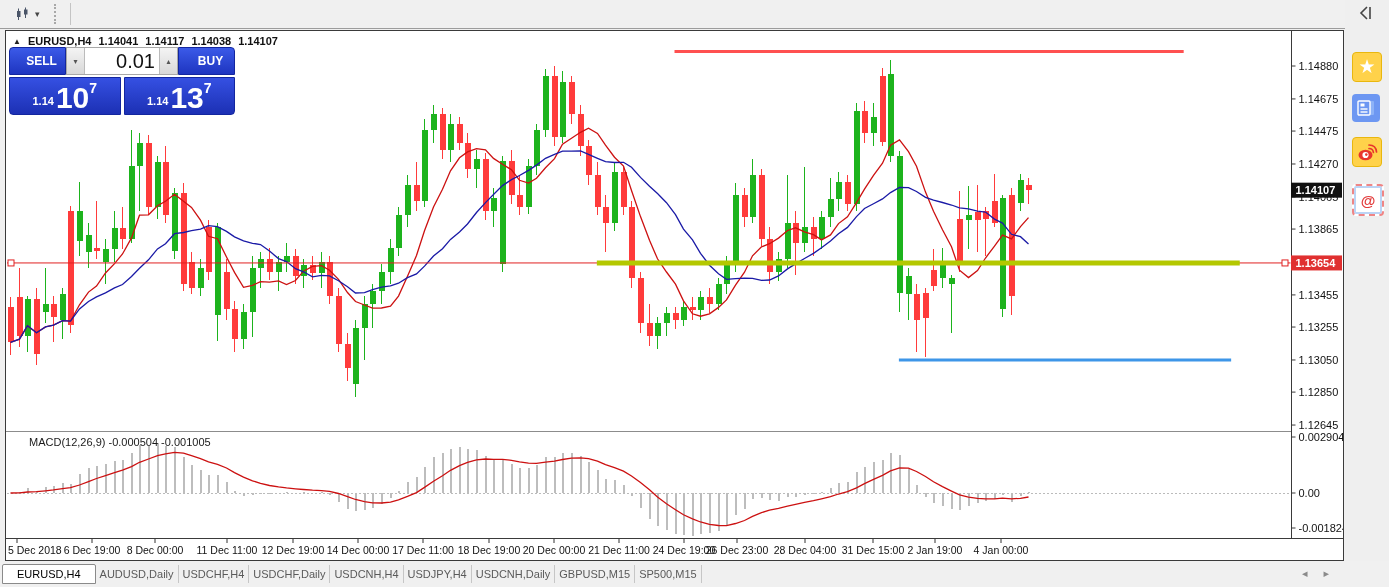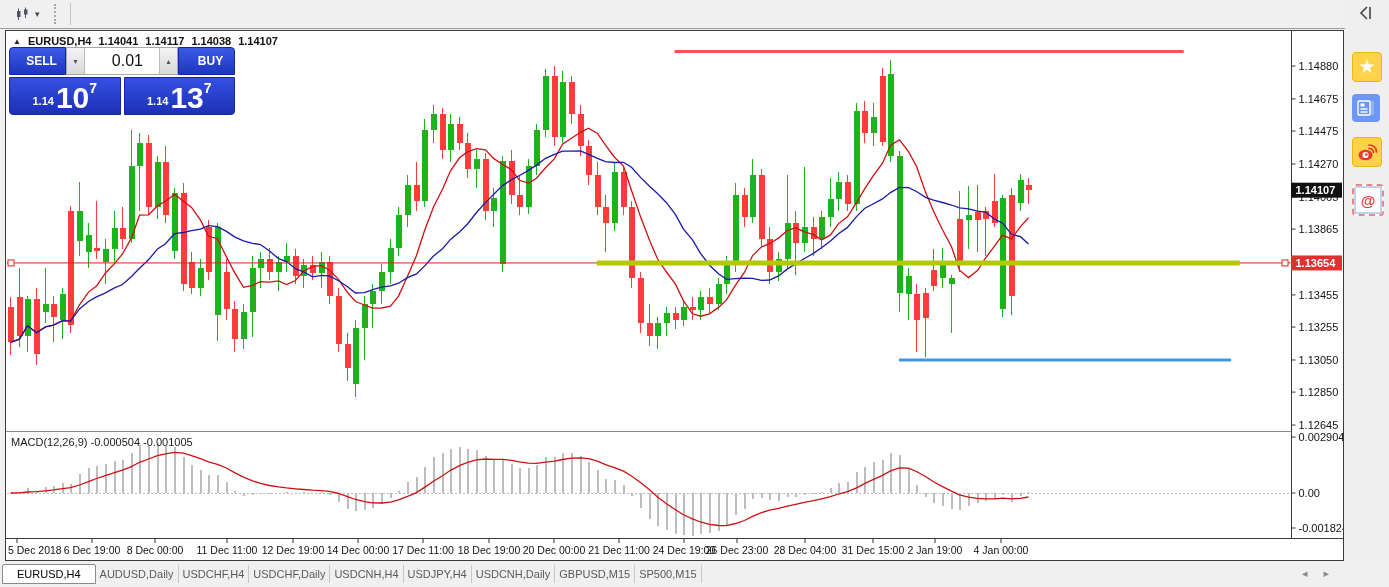--- a/index.html
+++ b/index.html
@@ -18,37 +18,37 @@
   .tf-btn.active{background:#fbfbfb;border:1px solid #ababab;}
   .vsep{height:22px;border-left:1px solid #c4c4c4;margin-left:8px;}
 
   
   .chart-window{position:absolute;left:5px;top:30px;width:1337px;height:529px;
     background:#ffffff;border:1px solid #3a3a3a;}
   #chart-svg{position:absolute;left:0;top:0;}
   .title-row{position:absolute;left:7px;top:4px;font-size:11px;font-weight:700;color:#111;
     display:flex;gap:7px;align-items:center;white-space:nowrap;}
   .title-row .tri{font-size:8px;color:#222;}
-  .macd-label{position:absolute;left:5px;top:405px;font-size:11px;color:#1a1a1a;}
+  .macd-label{position:absolute;left:23px;top:405px;font-size:11px;color:#1a1a1a;}
 
   
   .trade-panel{position:absolute;left:3px;top:16px;width:226px;}
   .tp-row1{display:flex;height:28px;}
   .tp-sell,.tp-buy{width:57px;background:linear-gradient(180deg,#3b5ae8,#1e35c0);
     color:#fff;font-size:12px;font-weight:700;display:flex;align-items:center;justify-content:center;
     border:1px solid #13269f;box-sizing:border-box;padding-left:8px;}
   .tp-sell{border-radius:4px 0 0 0;}
   .tp-buy{border-radius:0 4px 0 0;}
   .tp-spin{display:flex;width:112px;border:1px solid #a8a8a8;box-sizing:border-box;background:#fff;}
   .tp-dn,.tp-up{width:17px;background:linear-gradient(180deg,#f4f4f4,#d8d8d8);
     display:flex;align-items:center;justify-content:center;font-size:8px;color:#555;
     border-right:1px solid #bbb;}
   .tp-up{border-right:none;border-left:1px solid #bbb;}
-  .tp-val{flex:1;font-size:16px;color:#111;display:flex;align-items:center;justify-content:flex-end;
-    padding-right:16px;}
+  .tp-val{flex:1;font-size:20px;color:#111;display:flex;align-items:center;justify-content:flex-end;
+    padding-right:4px;}
   .tp-row2{display:flex;gap:3px;margin-top:2px;height:38px;}
   .tp-price{flex:1;background:linear-gradient(180deg,#3550e2,#1c30b4);color:#fff;
     display:flex;align-items:flex-end;justify-content:center;padding-bottom:3px;
     border:1px solid #13269f;box-sizing:border-box;}
   .tp-price:first-child{border-radius:0 0 0 4px;}
   .tp-price:last-child{border-radius:0 0 4px 0;}
   .tp-price .sm{font-size:11px;font-weight:700;margin-right:2px;line-height:19px;}
   .tp-price .bg{font-size:30px;font-weight:700;line-height:26px;}
   .tp-price .sup{font-size:14px;font-weight:700;align-self:flex-start;margin-top:2px;}
 

